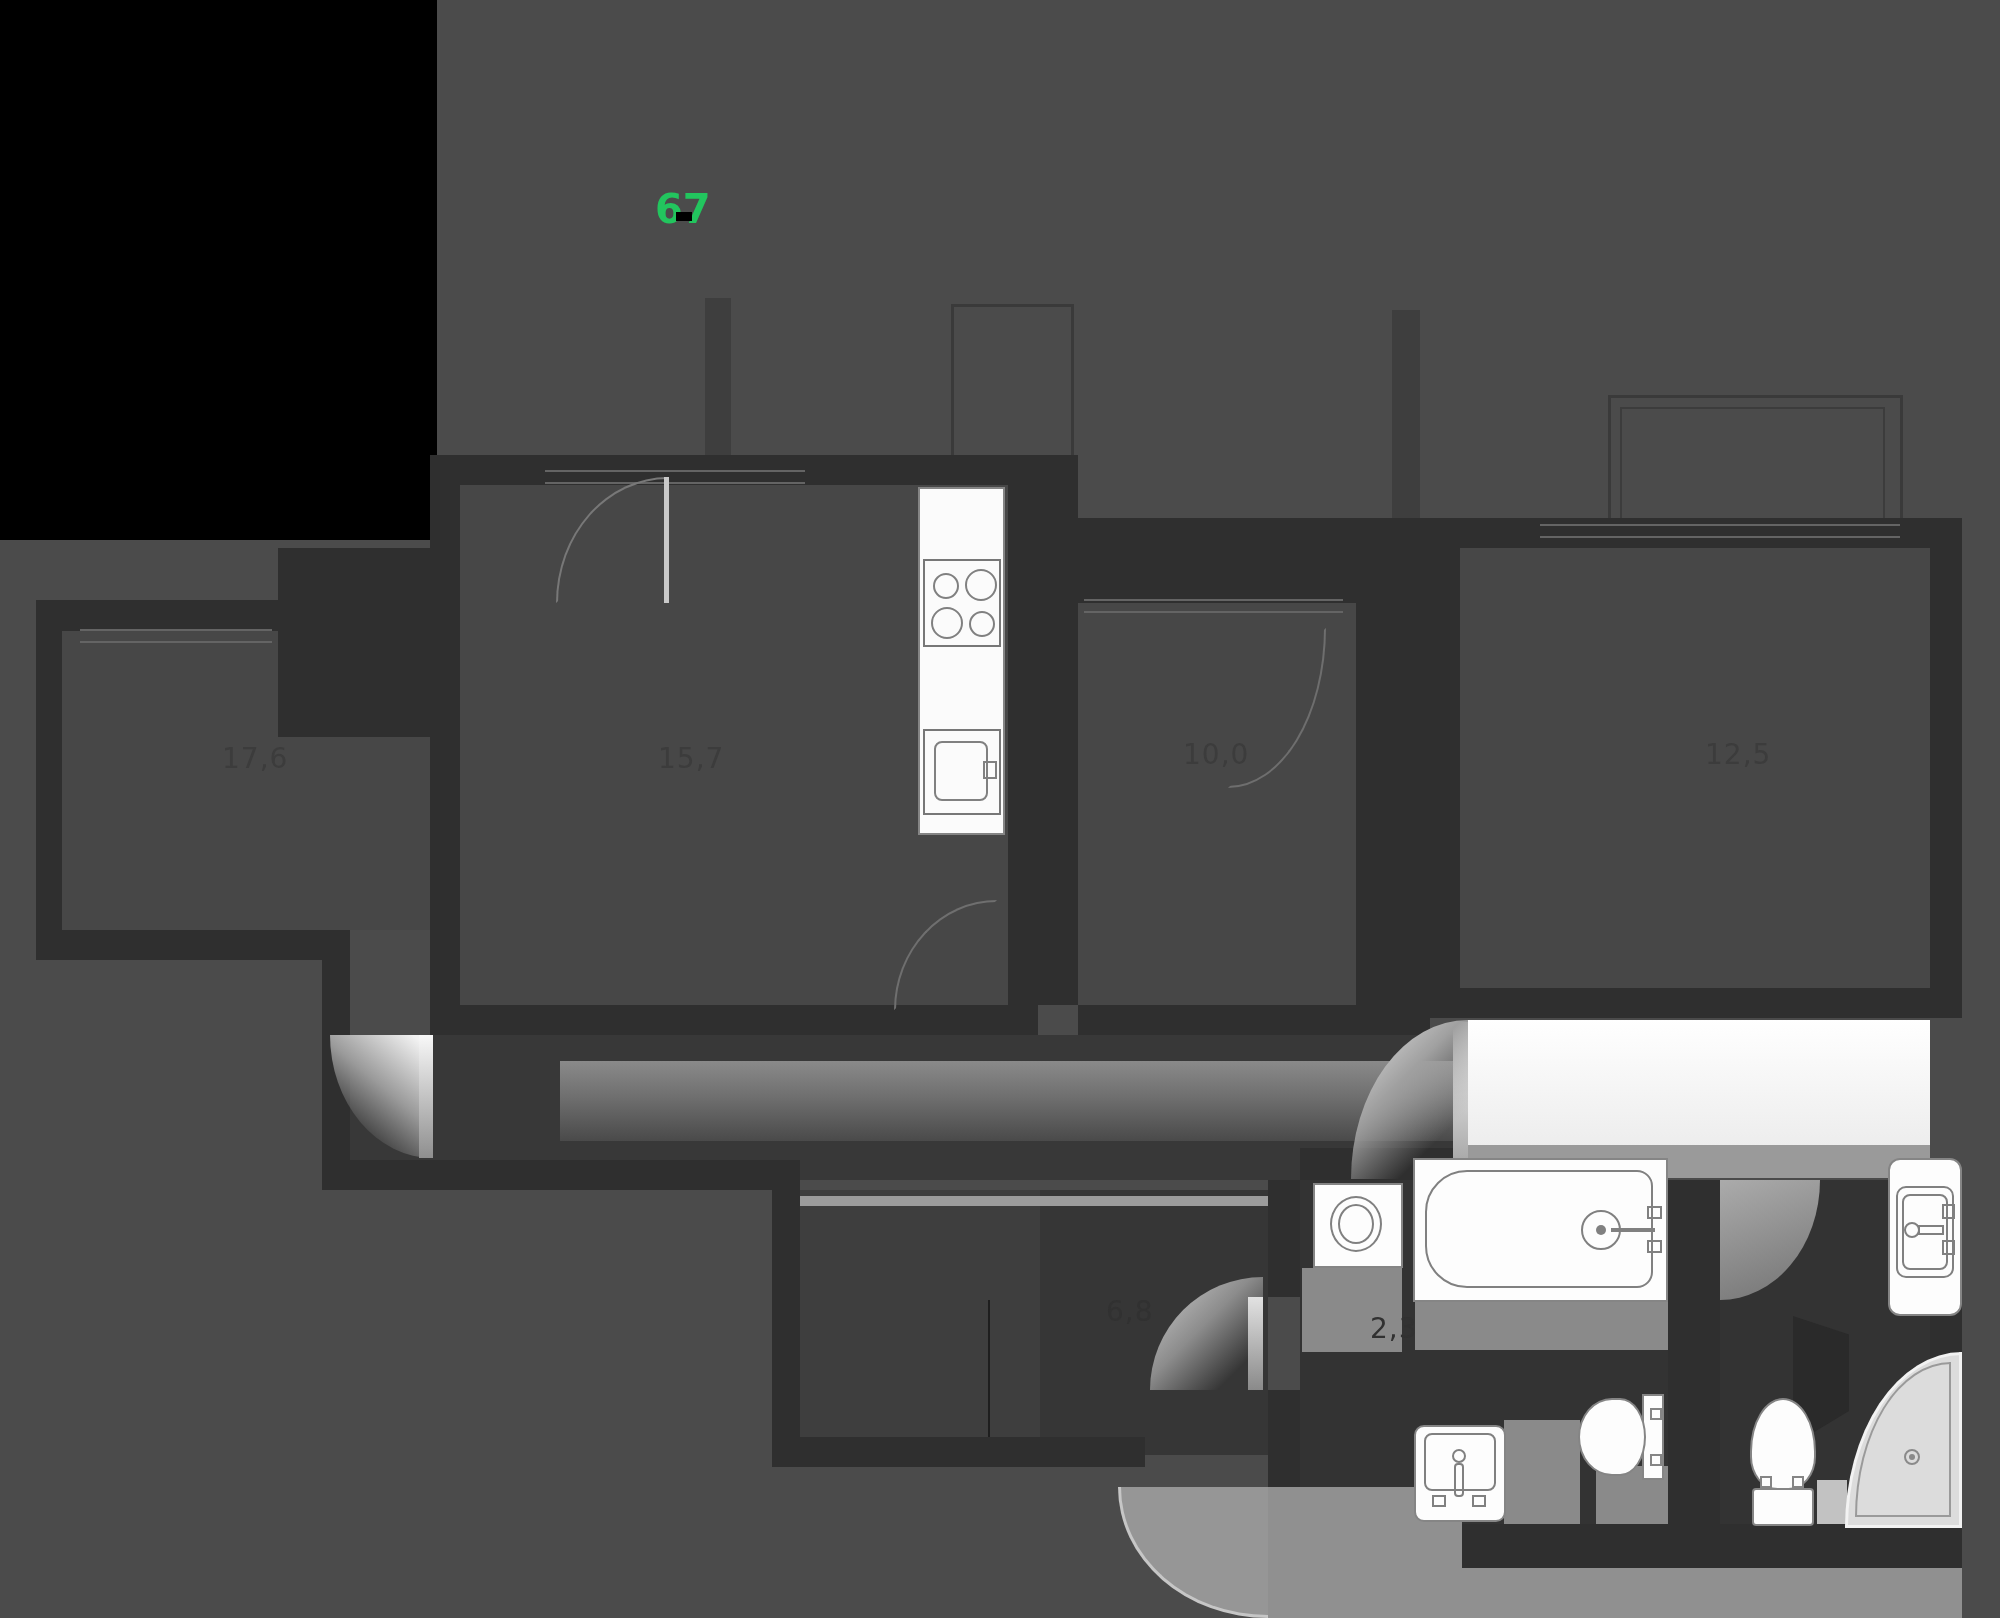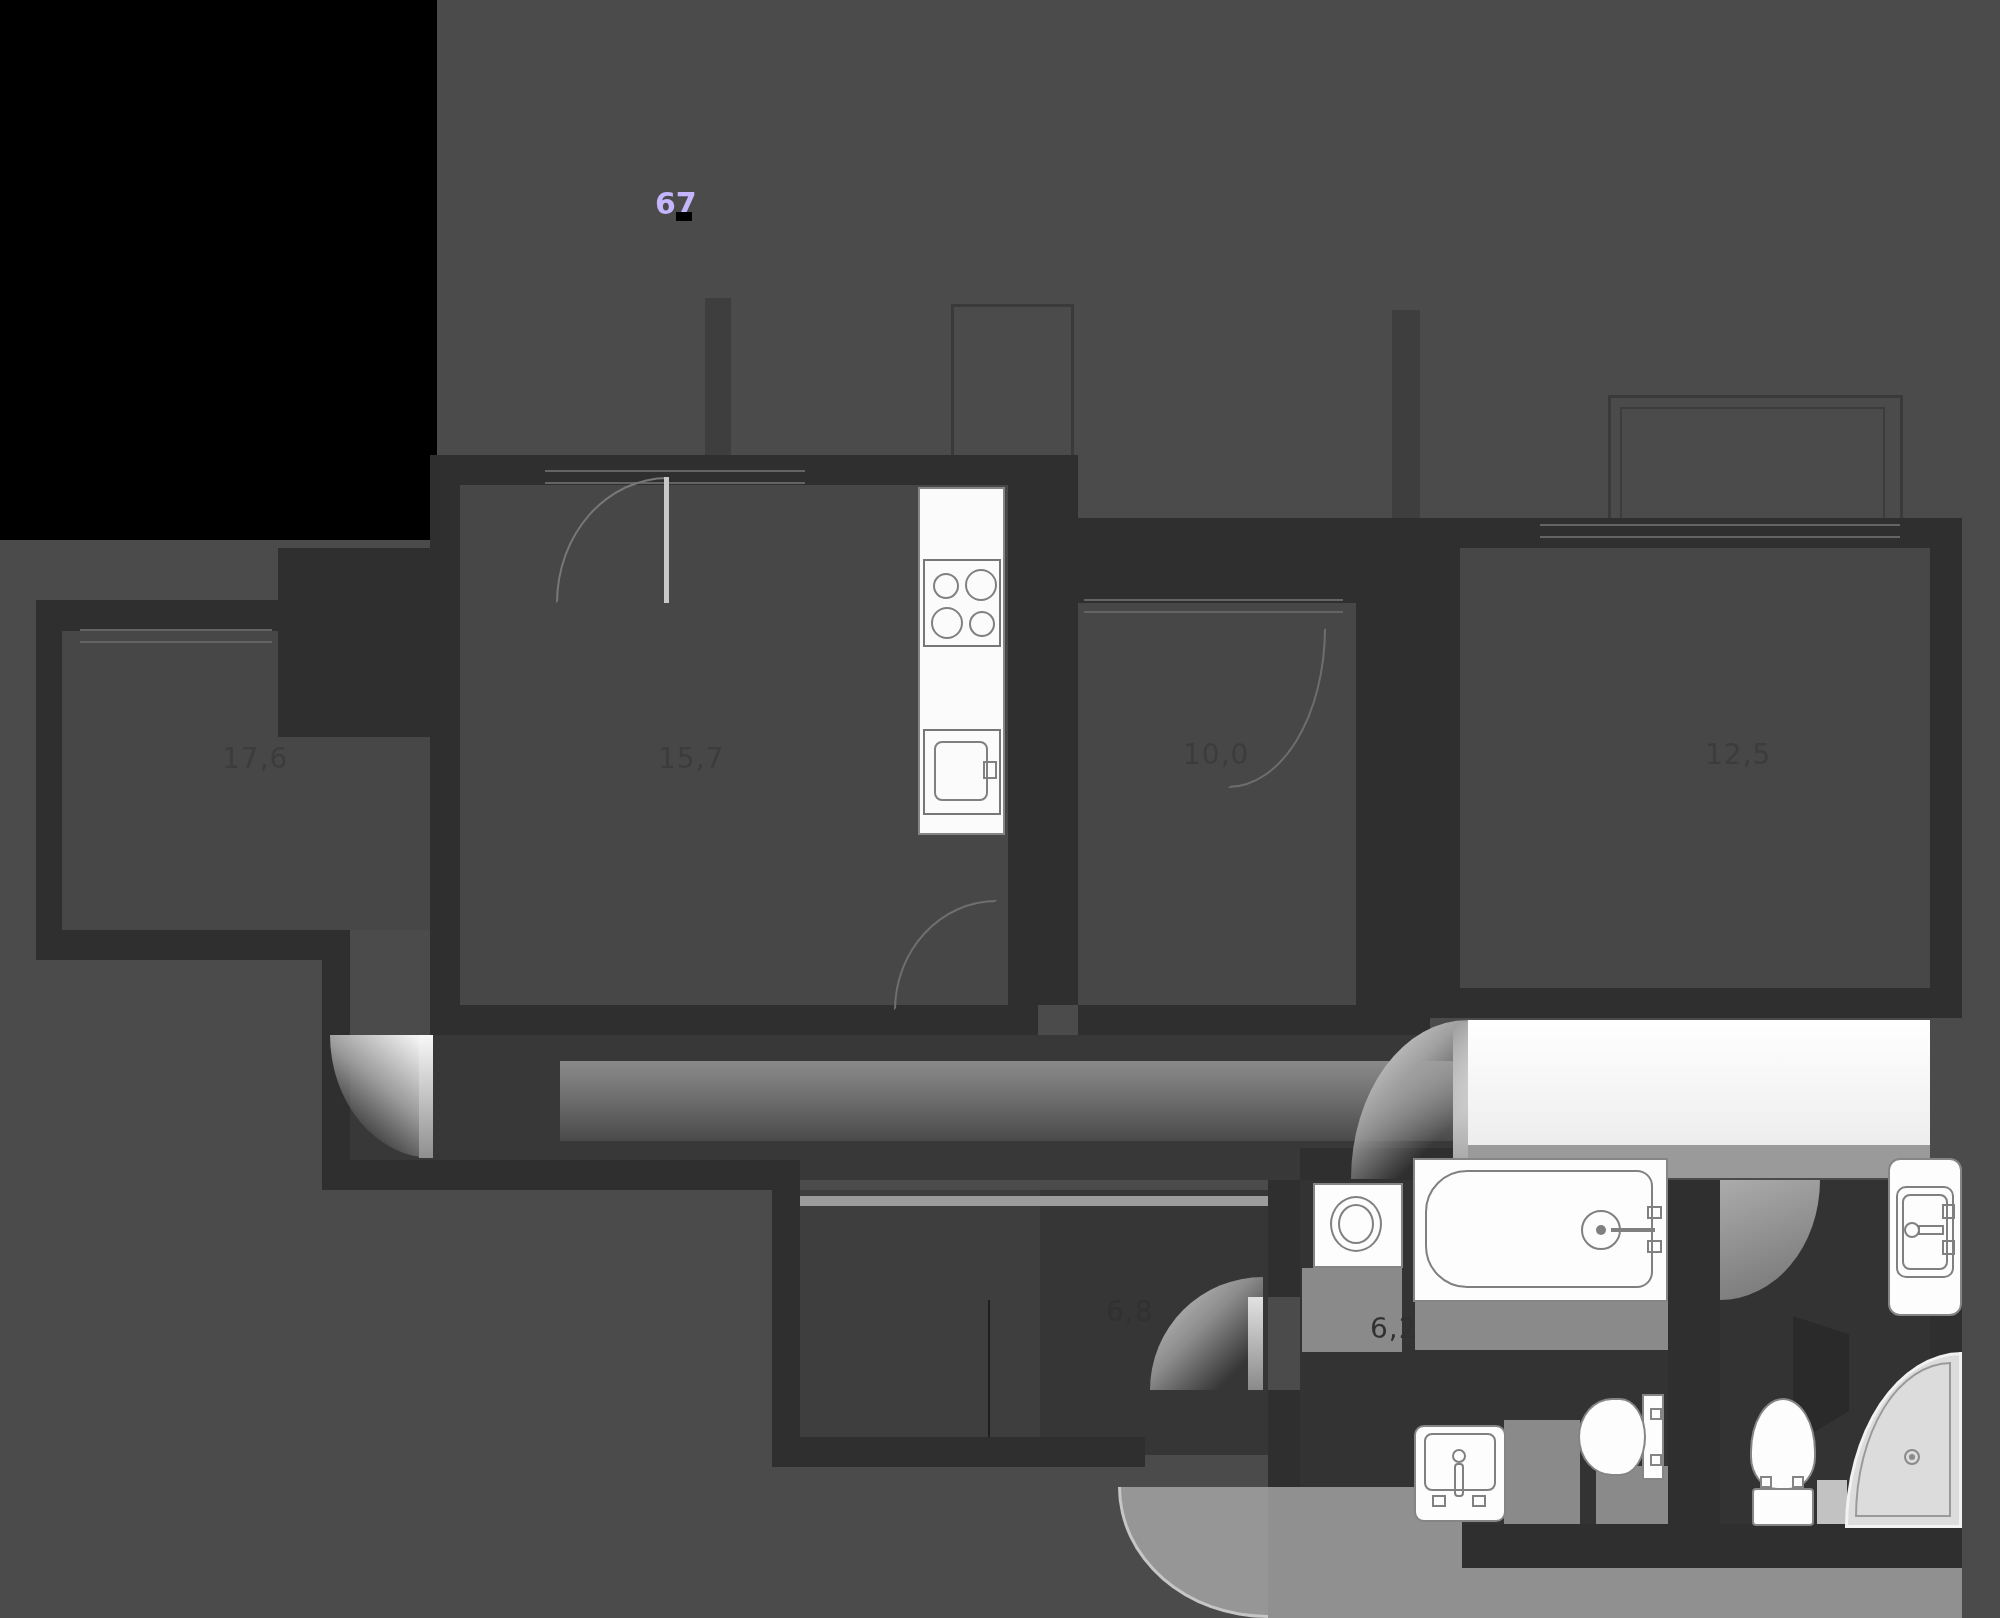--- a/index.html
+++ b/index.html
@@ -179,23 +179,23 @@
     <div class="fix" style="left:44px;top:78px;width:12px;height:12px;"></div>
   </div>
 
   <div class="abs" style="left:1845px;top:1352px;width:117px;height:176px;background:#DCDCDC;border:3px solid #F2F2F2;
               border-radius:100% 0 0 0;box-sizing:border-box;">
     <div class="fixline" style="left:7px;top:7px;width:96px;height:155px;border-radius:100% 0 0 0;border-color:#9A9A9A;"></div>
     <div class="fixline" style="left:56px;top:94px;width:16px;height:16px;border-radius:50%;border-color:#8A8A8A;"></div>
     <div class="abs" style="left:61px;top:99px;width:6px;height:6px;border-radius:50%;background:#8A8A8A;"></div>
   </div>
 
-  <div class="abs" style="left:655px;top:186px;color:#c4b5fd;font-size:30px;font-weight:bold;">67</div>
+  <div class="abs" style="left:655px;top:186px;color:#22c55e;font-size:40px;font-weight:bold;">67</div>
   <div class="abs" style="left:676px;top:212px;width:16px;height:9px;background:#000;"></div>
 
   <div class="lab" style="left:222px;top:742px;">17,6</div>
   <div class="lab" style="left:658px;top:742px;">15,7</div>
   <div class="lab" style="left:1183px;top:738px;">10,0</div>
   <div class="lab" style="left:1705px;top:738px;">12,5</div>
   <div class="lab dim" style="left:1106px;top:1295px;">6,8</div>
-  <div class="lab dim" style="left:1370px;top:1312px;">6,2</div>
+  <div class="lab dim" style="left:1370px;top:1312px;">2,3</div>
 
 </div>
 
 </body></html>

